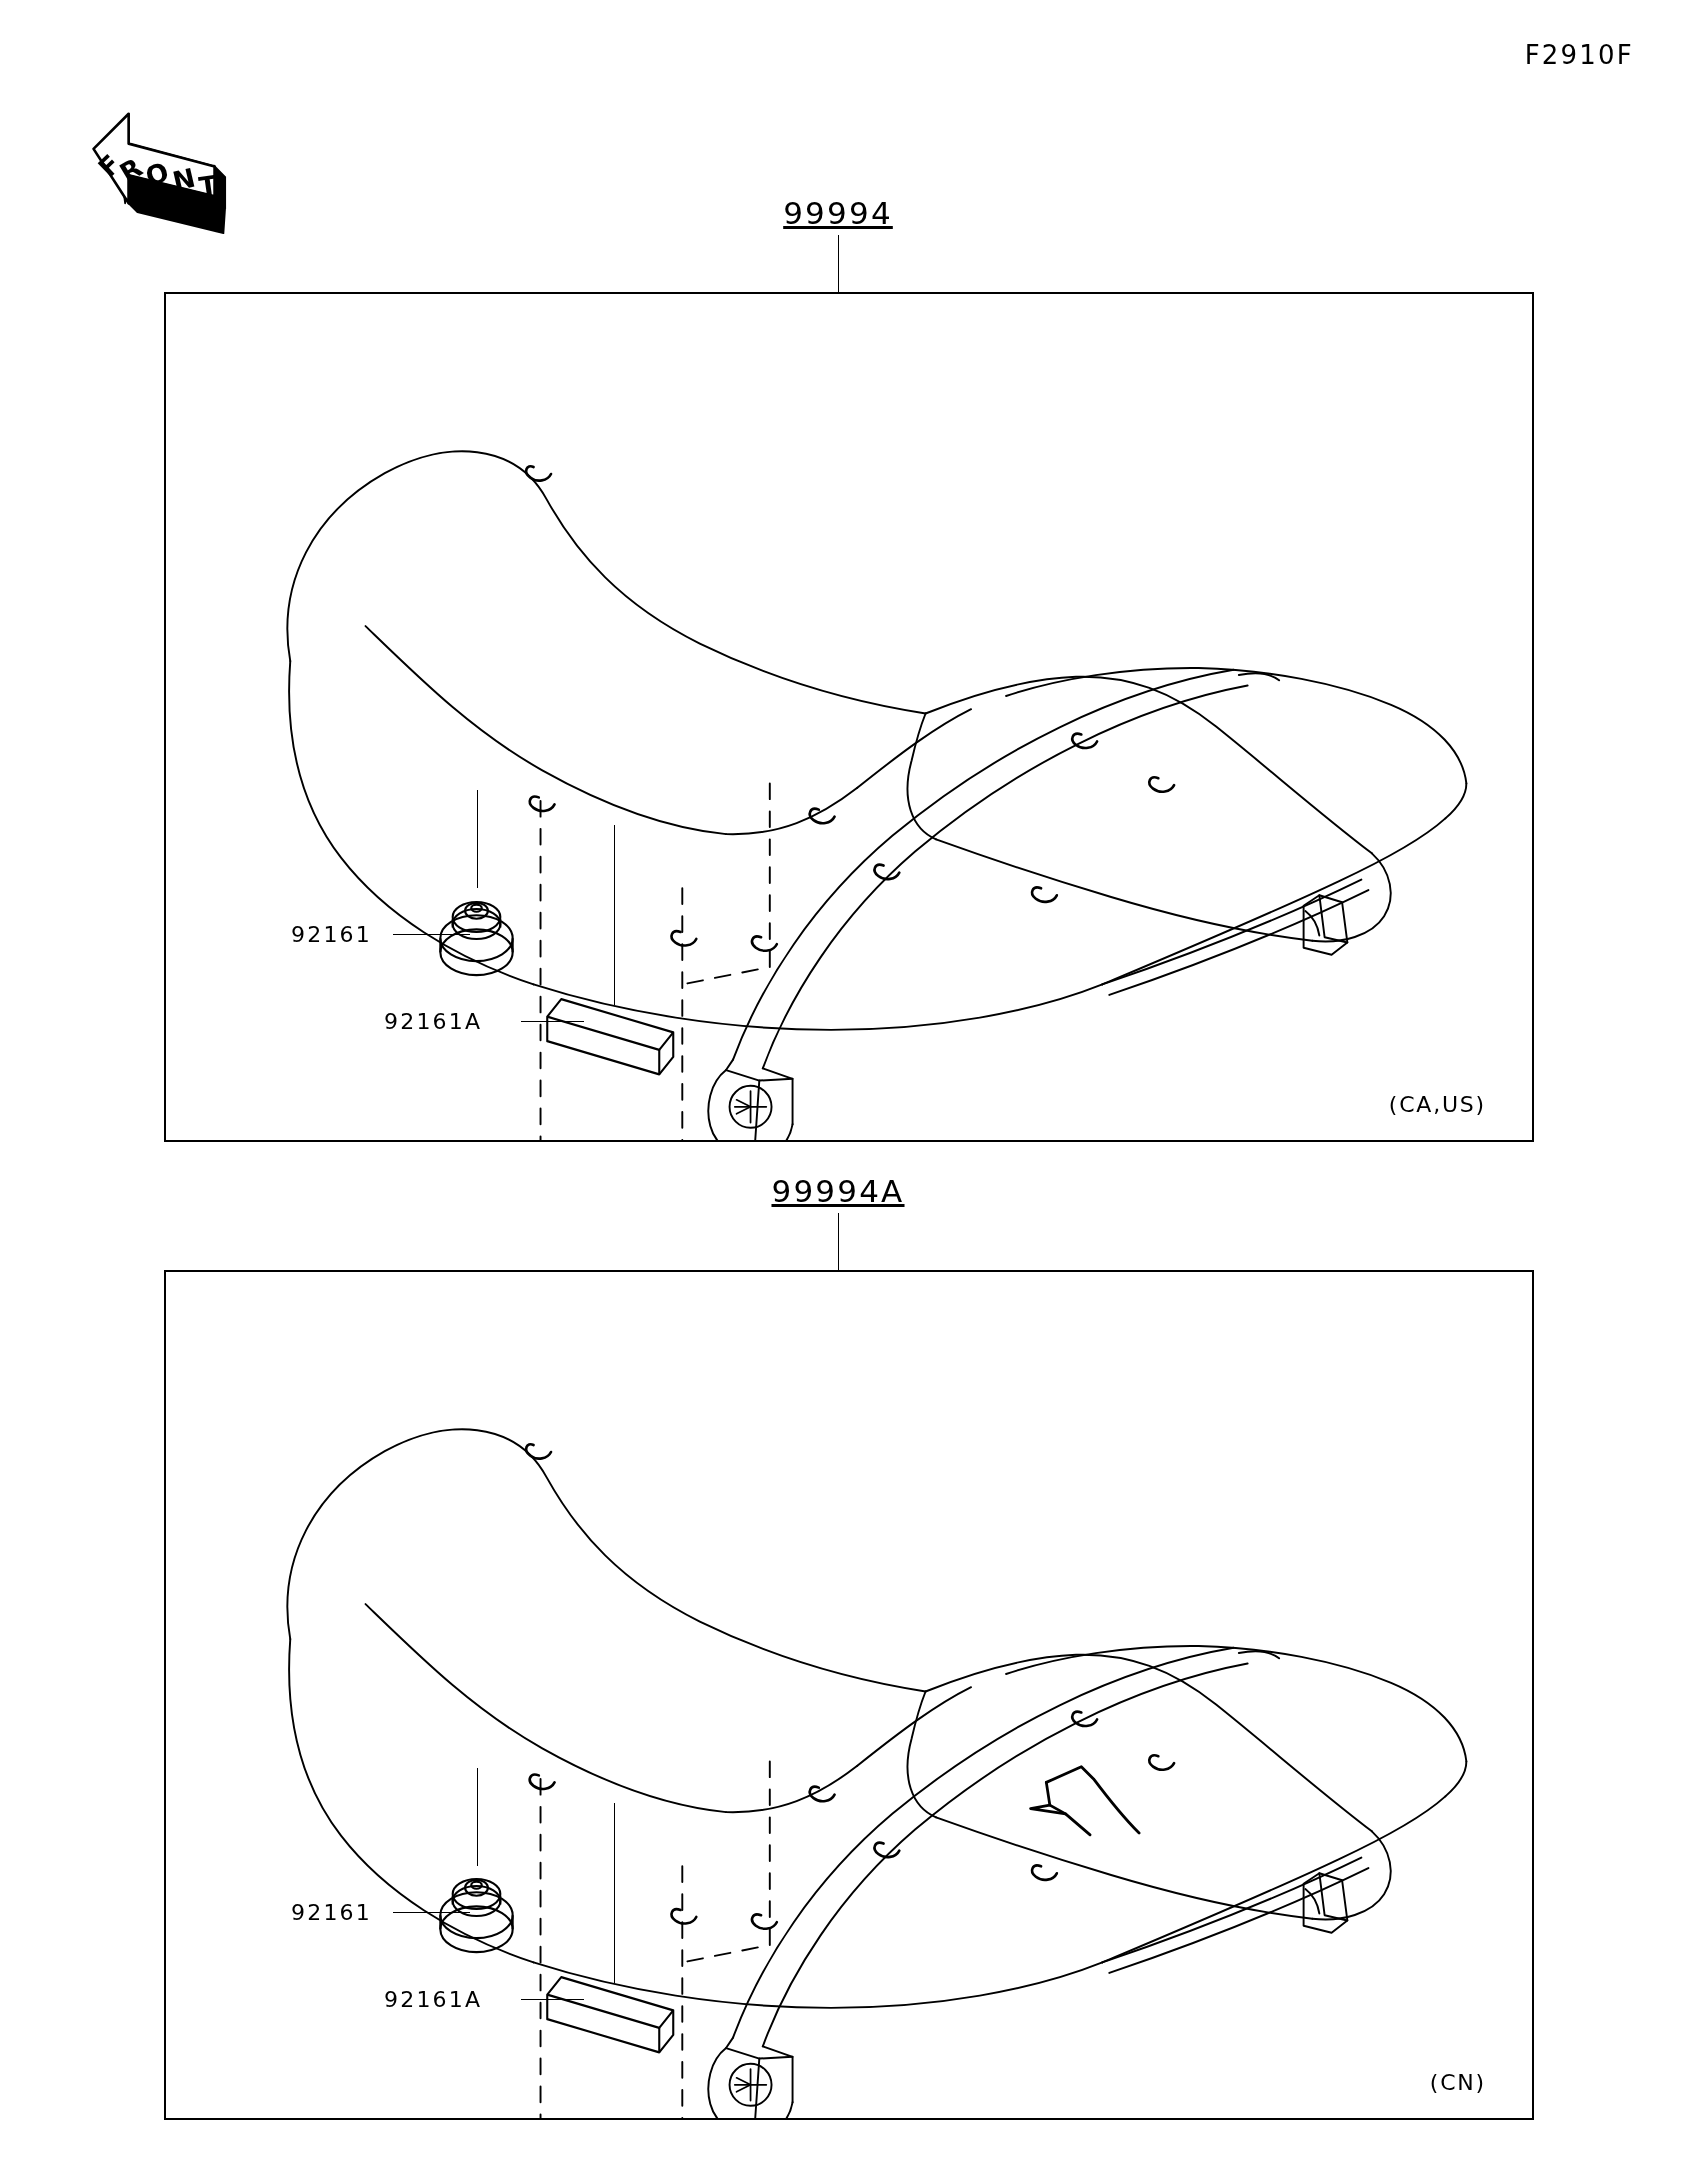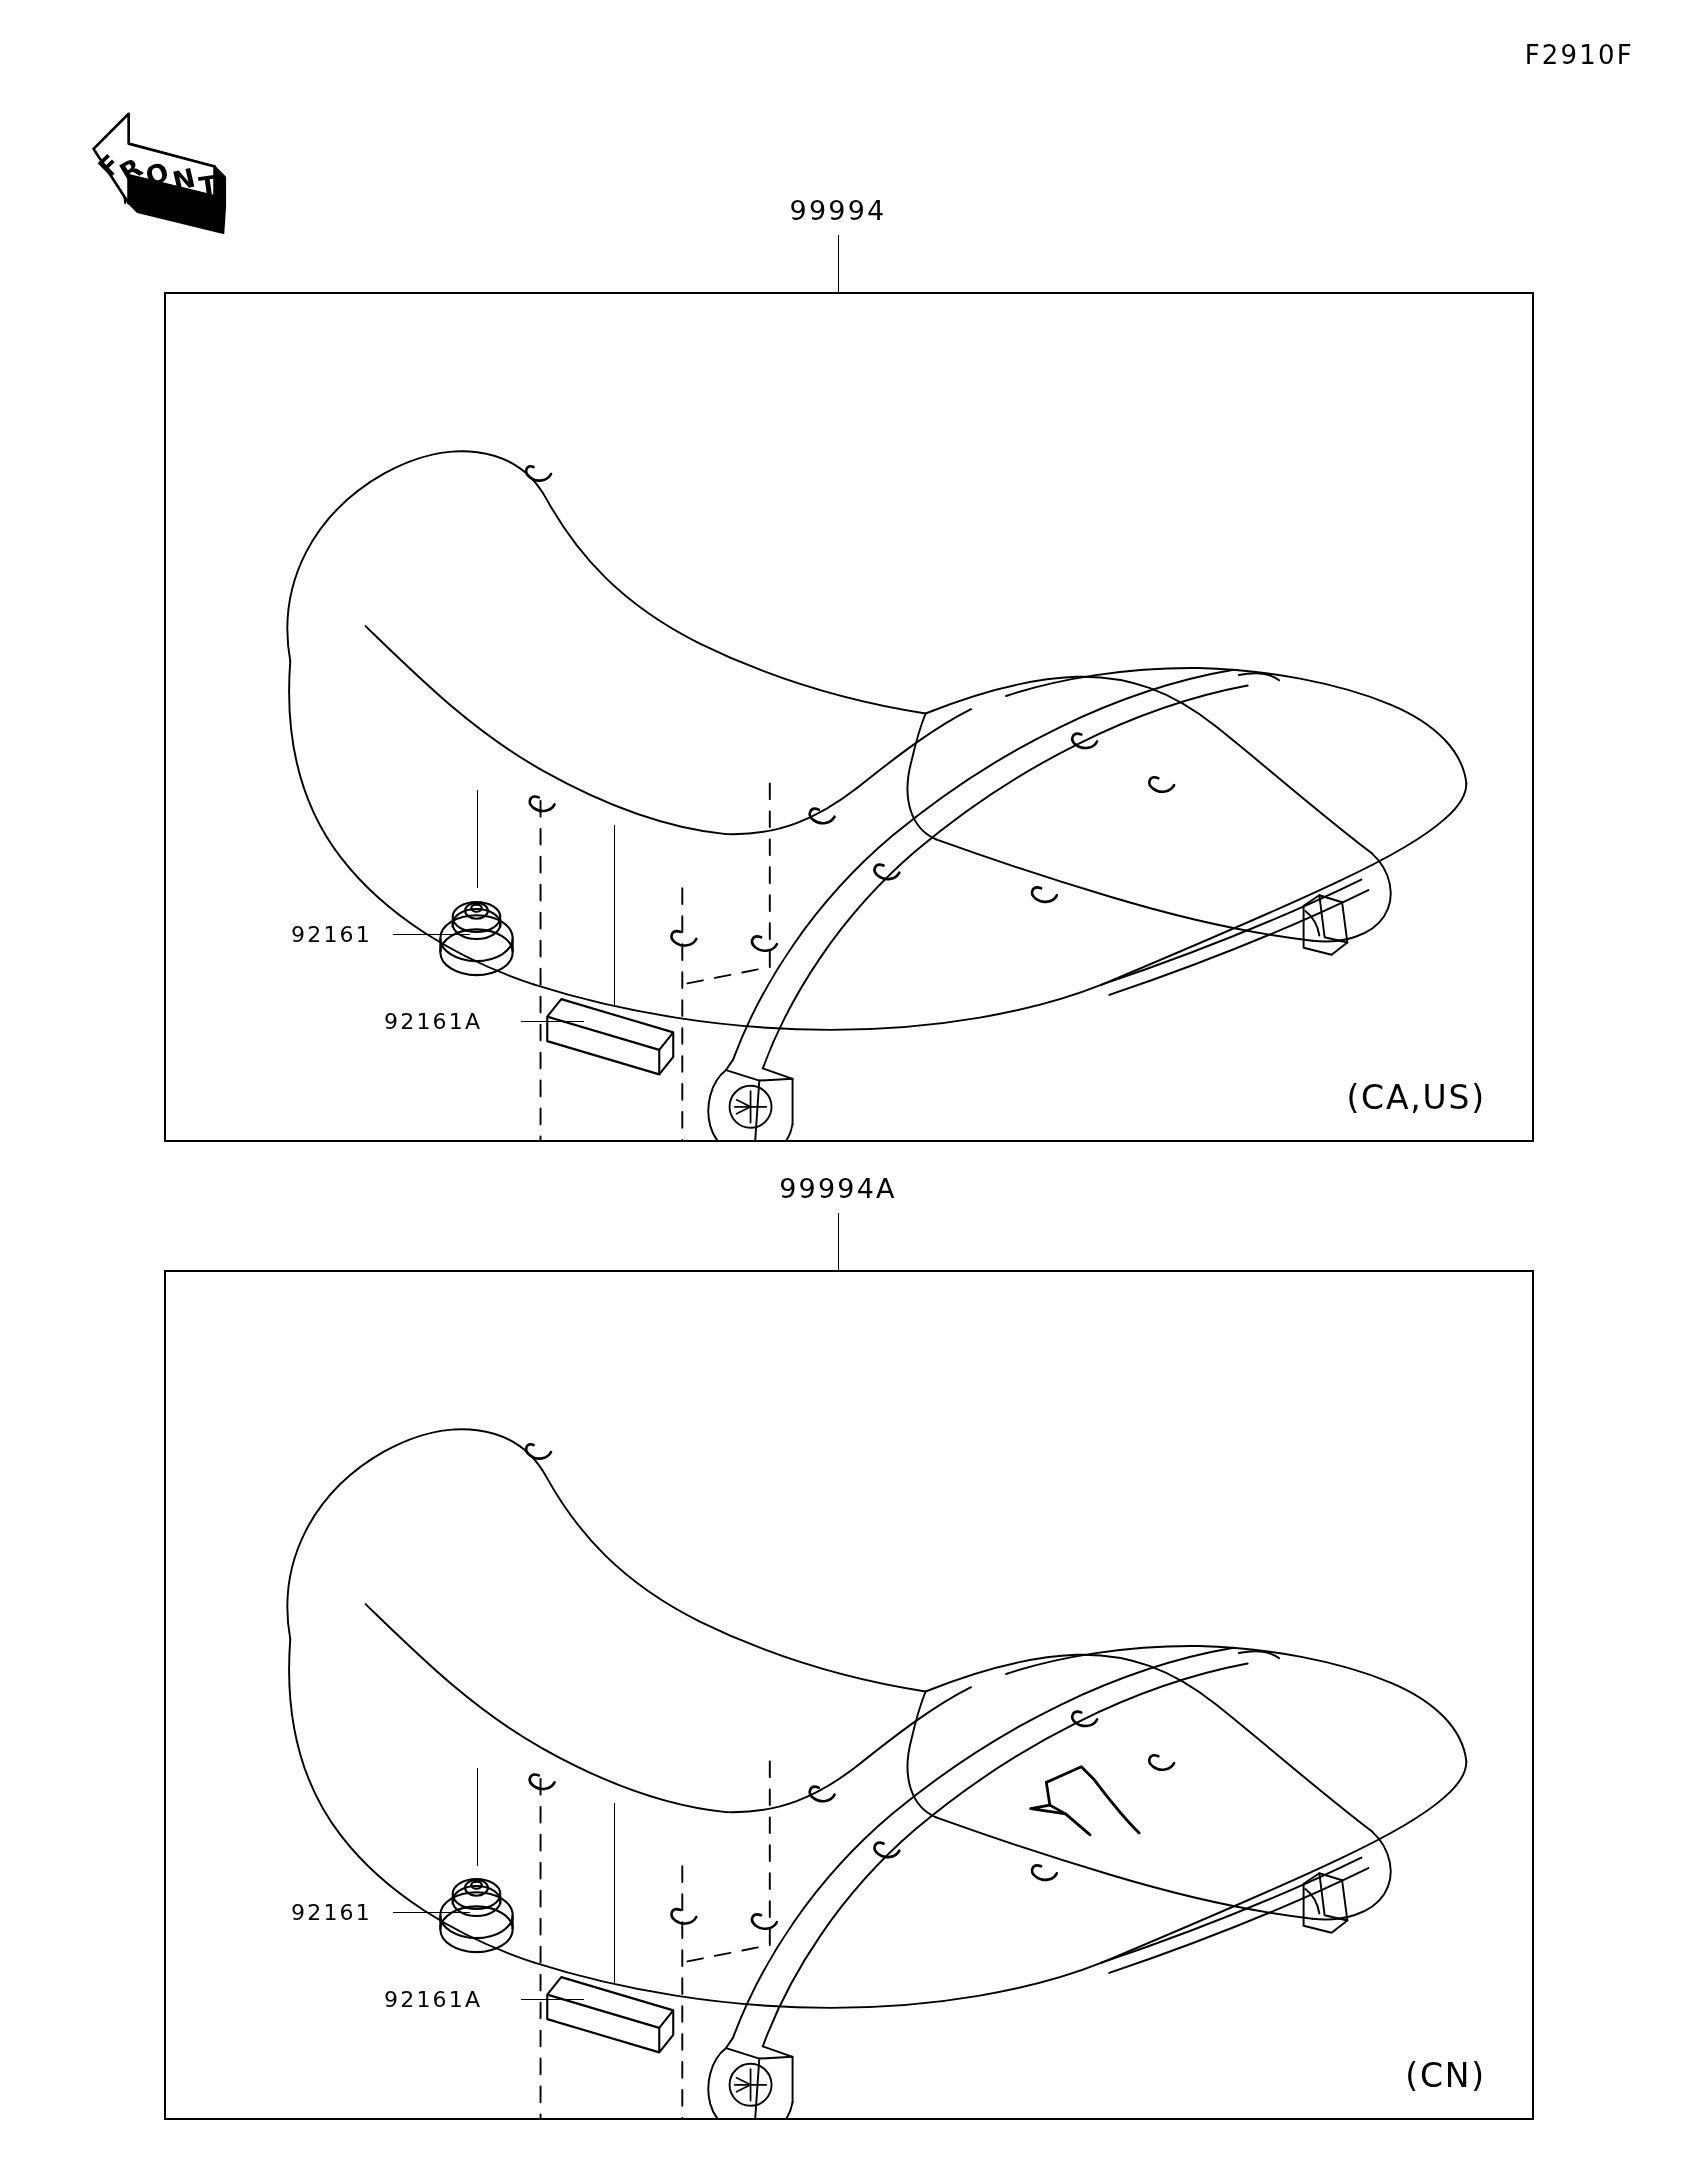--- a/index.html
+++ b/index.html
@@ -35,41 +35,42 @@
     width: 158px;
     height: 136px;
   }
   #front-badge svg { display: block; }
 
   
   .figure-group { position: absolute; }
 
   .fig-title {
     position: absolute;
-    font-size: 27px;
+    font-size: 31px;
     letter-spacing: 2.2px;
     white-space: nowrap;
     transform: translateX(-50%);
+    text-decoration: underline;
   }
   .fig-leader {
     position: absolute;
     width: 0;
     border-left: 1.8px solid #000;
   }
 
   .fig-box {
     position: absolute;
     border: 2.6px solid #000000;
     box-sizing: border-box;
     background: #ffffff;
   }
 
   .region-label {
     position: absolute;
-    font-size: 33px;
+    font-size: 22px;
     letter-spacing: 1.8px;
     white-space: nowrap;
   }
 
   
   .callout-label {
     position: absolute;
     font-size: 22px;
     letter-spacing: 2.2px;
     white-space: nowrap;

